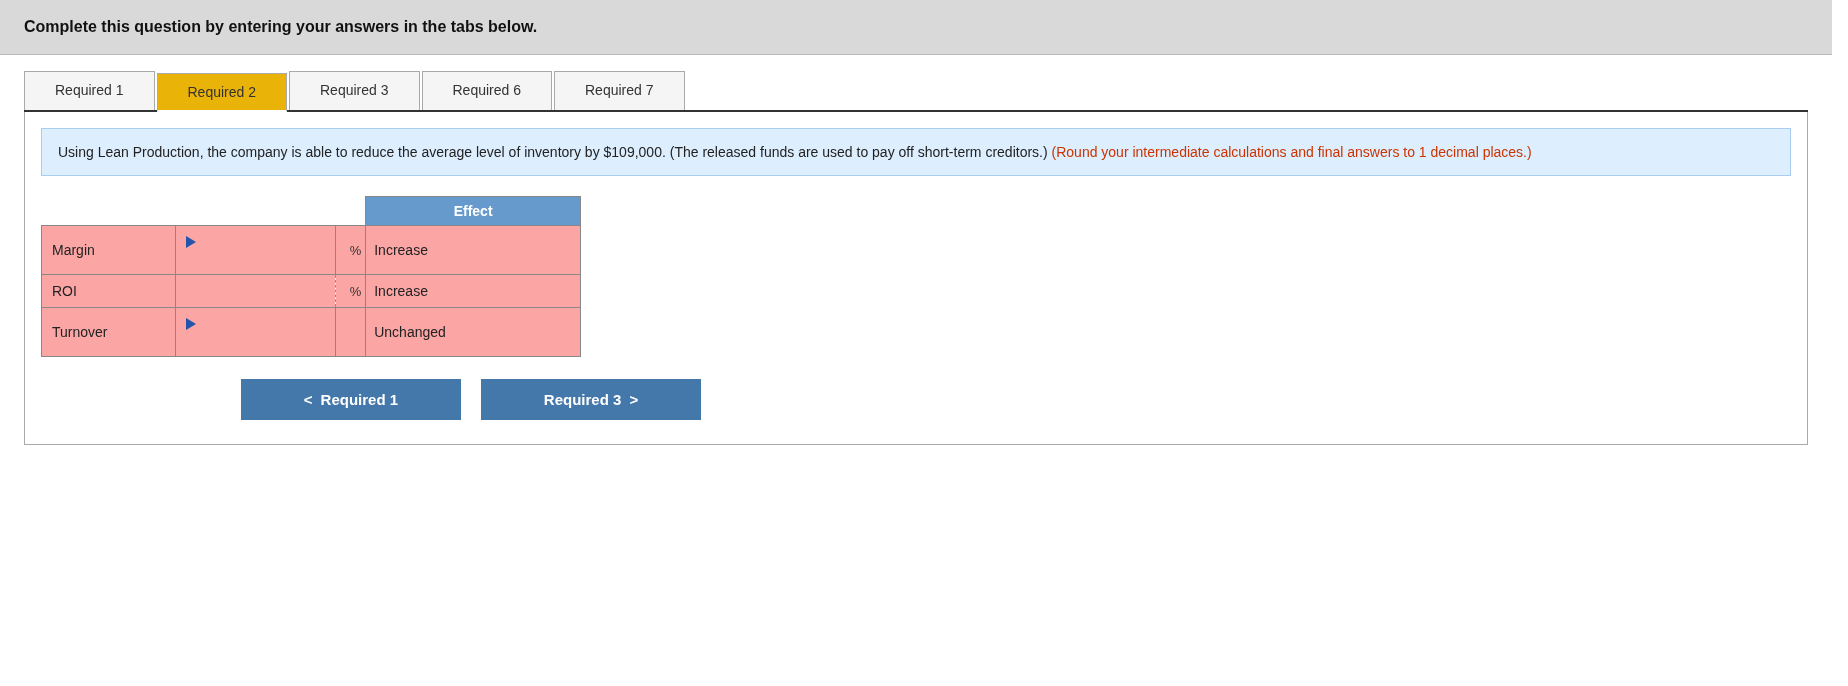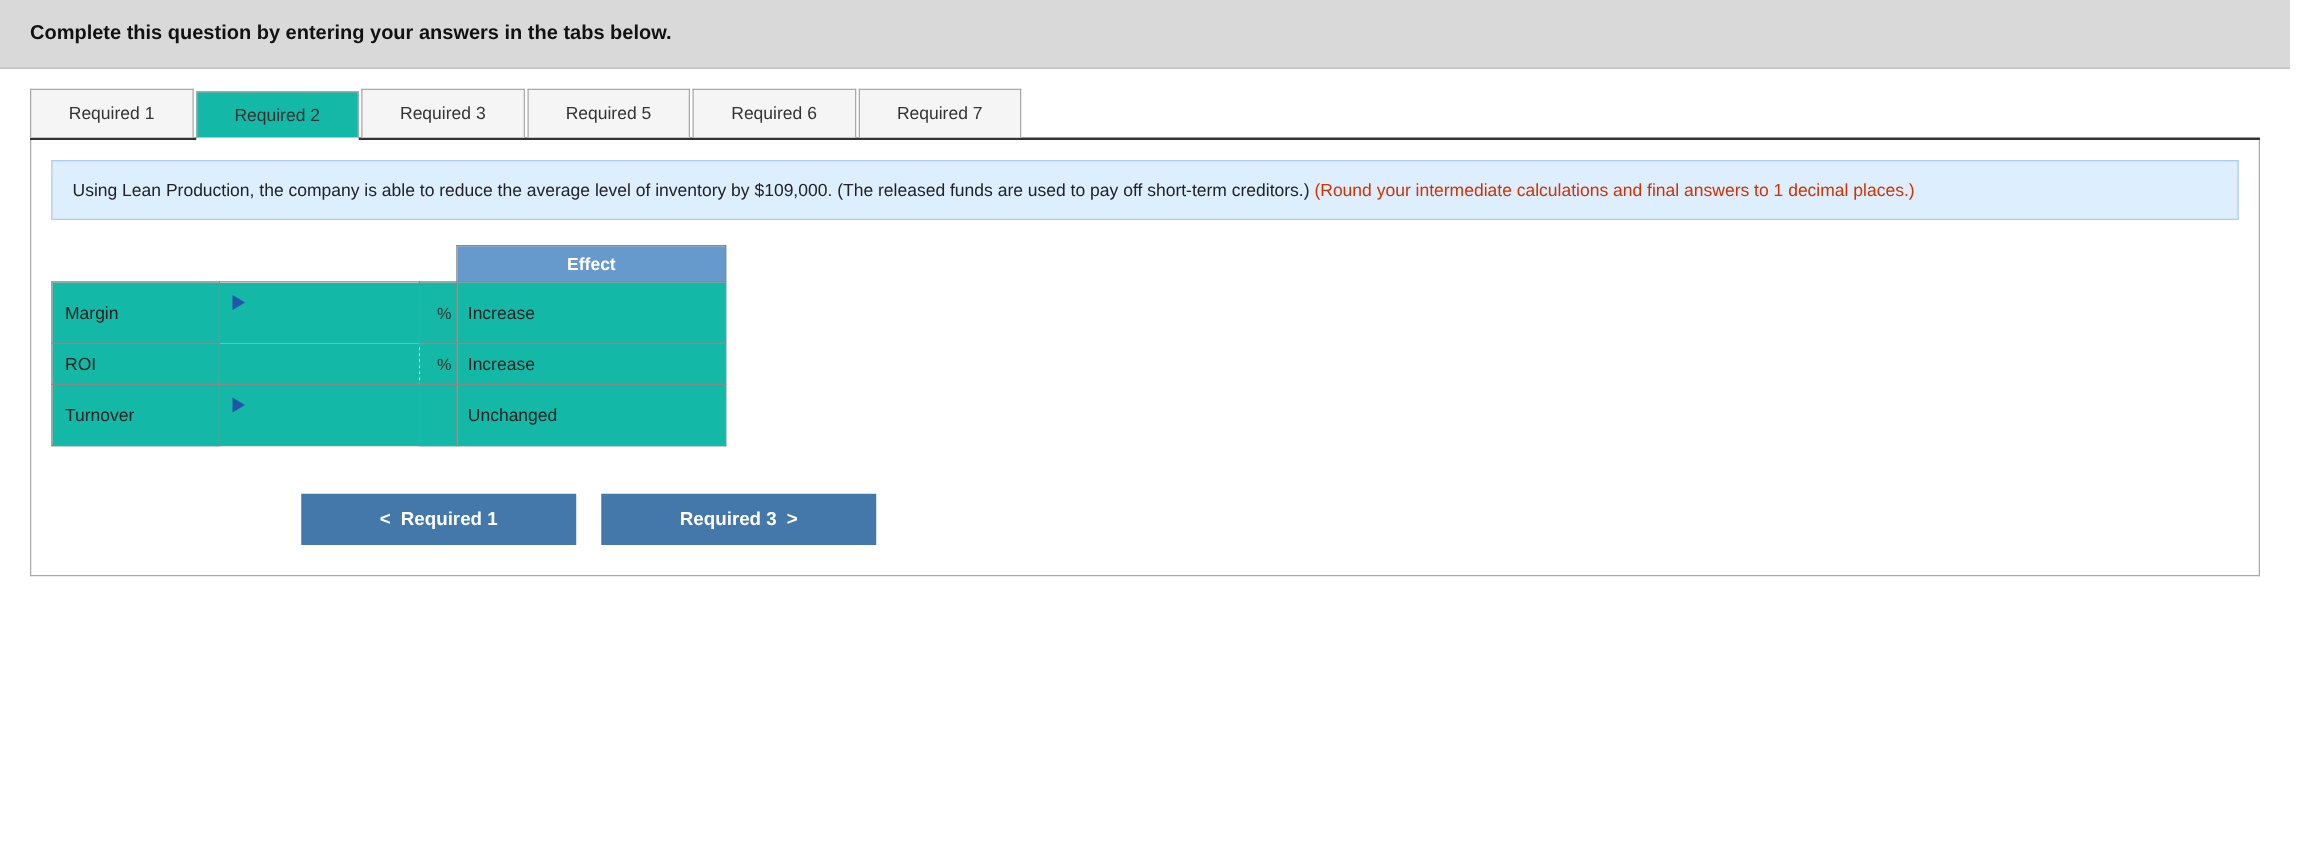--- a/index.html
+++ b/index.html
@@ -42,21 +42,21 @@
       border-bottom: none;
       background: #f5f5f5;
       cursor: pointer;
       font-size: 14px;
       color: #333;
       margin-right: 2px;
       min-width: 130px;
       text-align: center;
     }
     .tab-item.active {
-      background: #14b8a6;
+      background: #eab308;
       border-bottom: 2px solid #fff;
       font-weight: normal;
       position: relative;
       bottom: -2px;
       z-index: 1;
     }
 
     
     .content-area {
       margin: 0 24px;
@@ -75,37 +75,37 @@
       color: #222;
       line-height: 1.6;
     }
     .info-box .highlight-orange {
       color: #cc3300;
     }
 
     
     .data-table {
       border-collapse: collapse;
-      margin-bottom: 38px;
+      margin-bottom: 22px;
       min-width: 540px;
     }
     .data-table th,
     .data-table td {
       border: 1px solid #888;
       padding: 6px 10px;
       font-size: 14px;
     }
     .data-table thead th {
       background: #6699cc;
       color: #fff;
       font-weight: bold;
       text-align: center;
     }
     .data-table tbody td {
-      background: #14b8a6;
+      background: #fca5a5;
       color: #222;
     }
     .data-table .row-label {
       font-weight: normal;
       min-width: 100px;
     }
     .data-table .input-cell {
       width: 160px;
       position: relative;
     }
@@ -197,21 +197,20 @@
 
   <div class="header-bar">
     <span class="instruction-text">Complete this question by entering your answers in the tabs below.</span>
   </div>
 
   <div class="tabs-row" id="tabs-container">
 
   <div class="tab-item">Required 1</div>
       <div class="tab-item active">Required 2</div>
       <div class="tab-item">Required 3</div>
-      <div class="tab-item">Required 5</div>
       <div class="tab-item">Required 6</div>
       <div class="tab-item">Required 7</div>
     </div>
 
   <div class="content-area">
 
     <div class="info-box">
       <span>Using Lean Production, the company is able to reduce the average level of inventory by $109,000. (The released funds are used to pay off short-term creditors.)</span>
       <span class="highlight-orange">(Round your intermediate calculations and final answers to 1 decimal places.)</span>
     </div>

